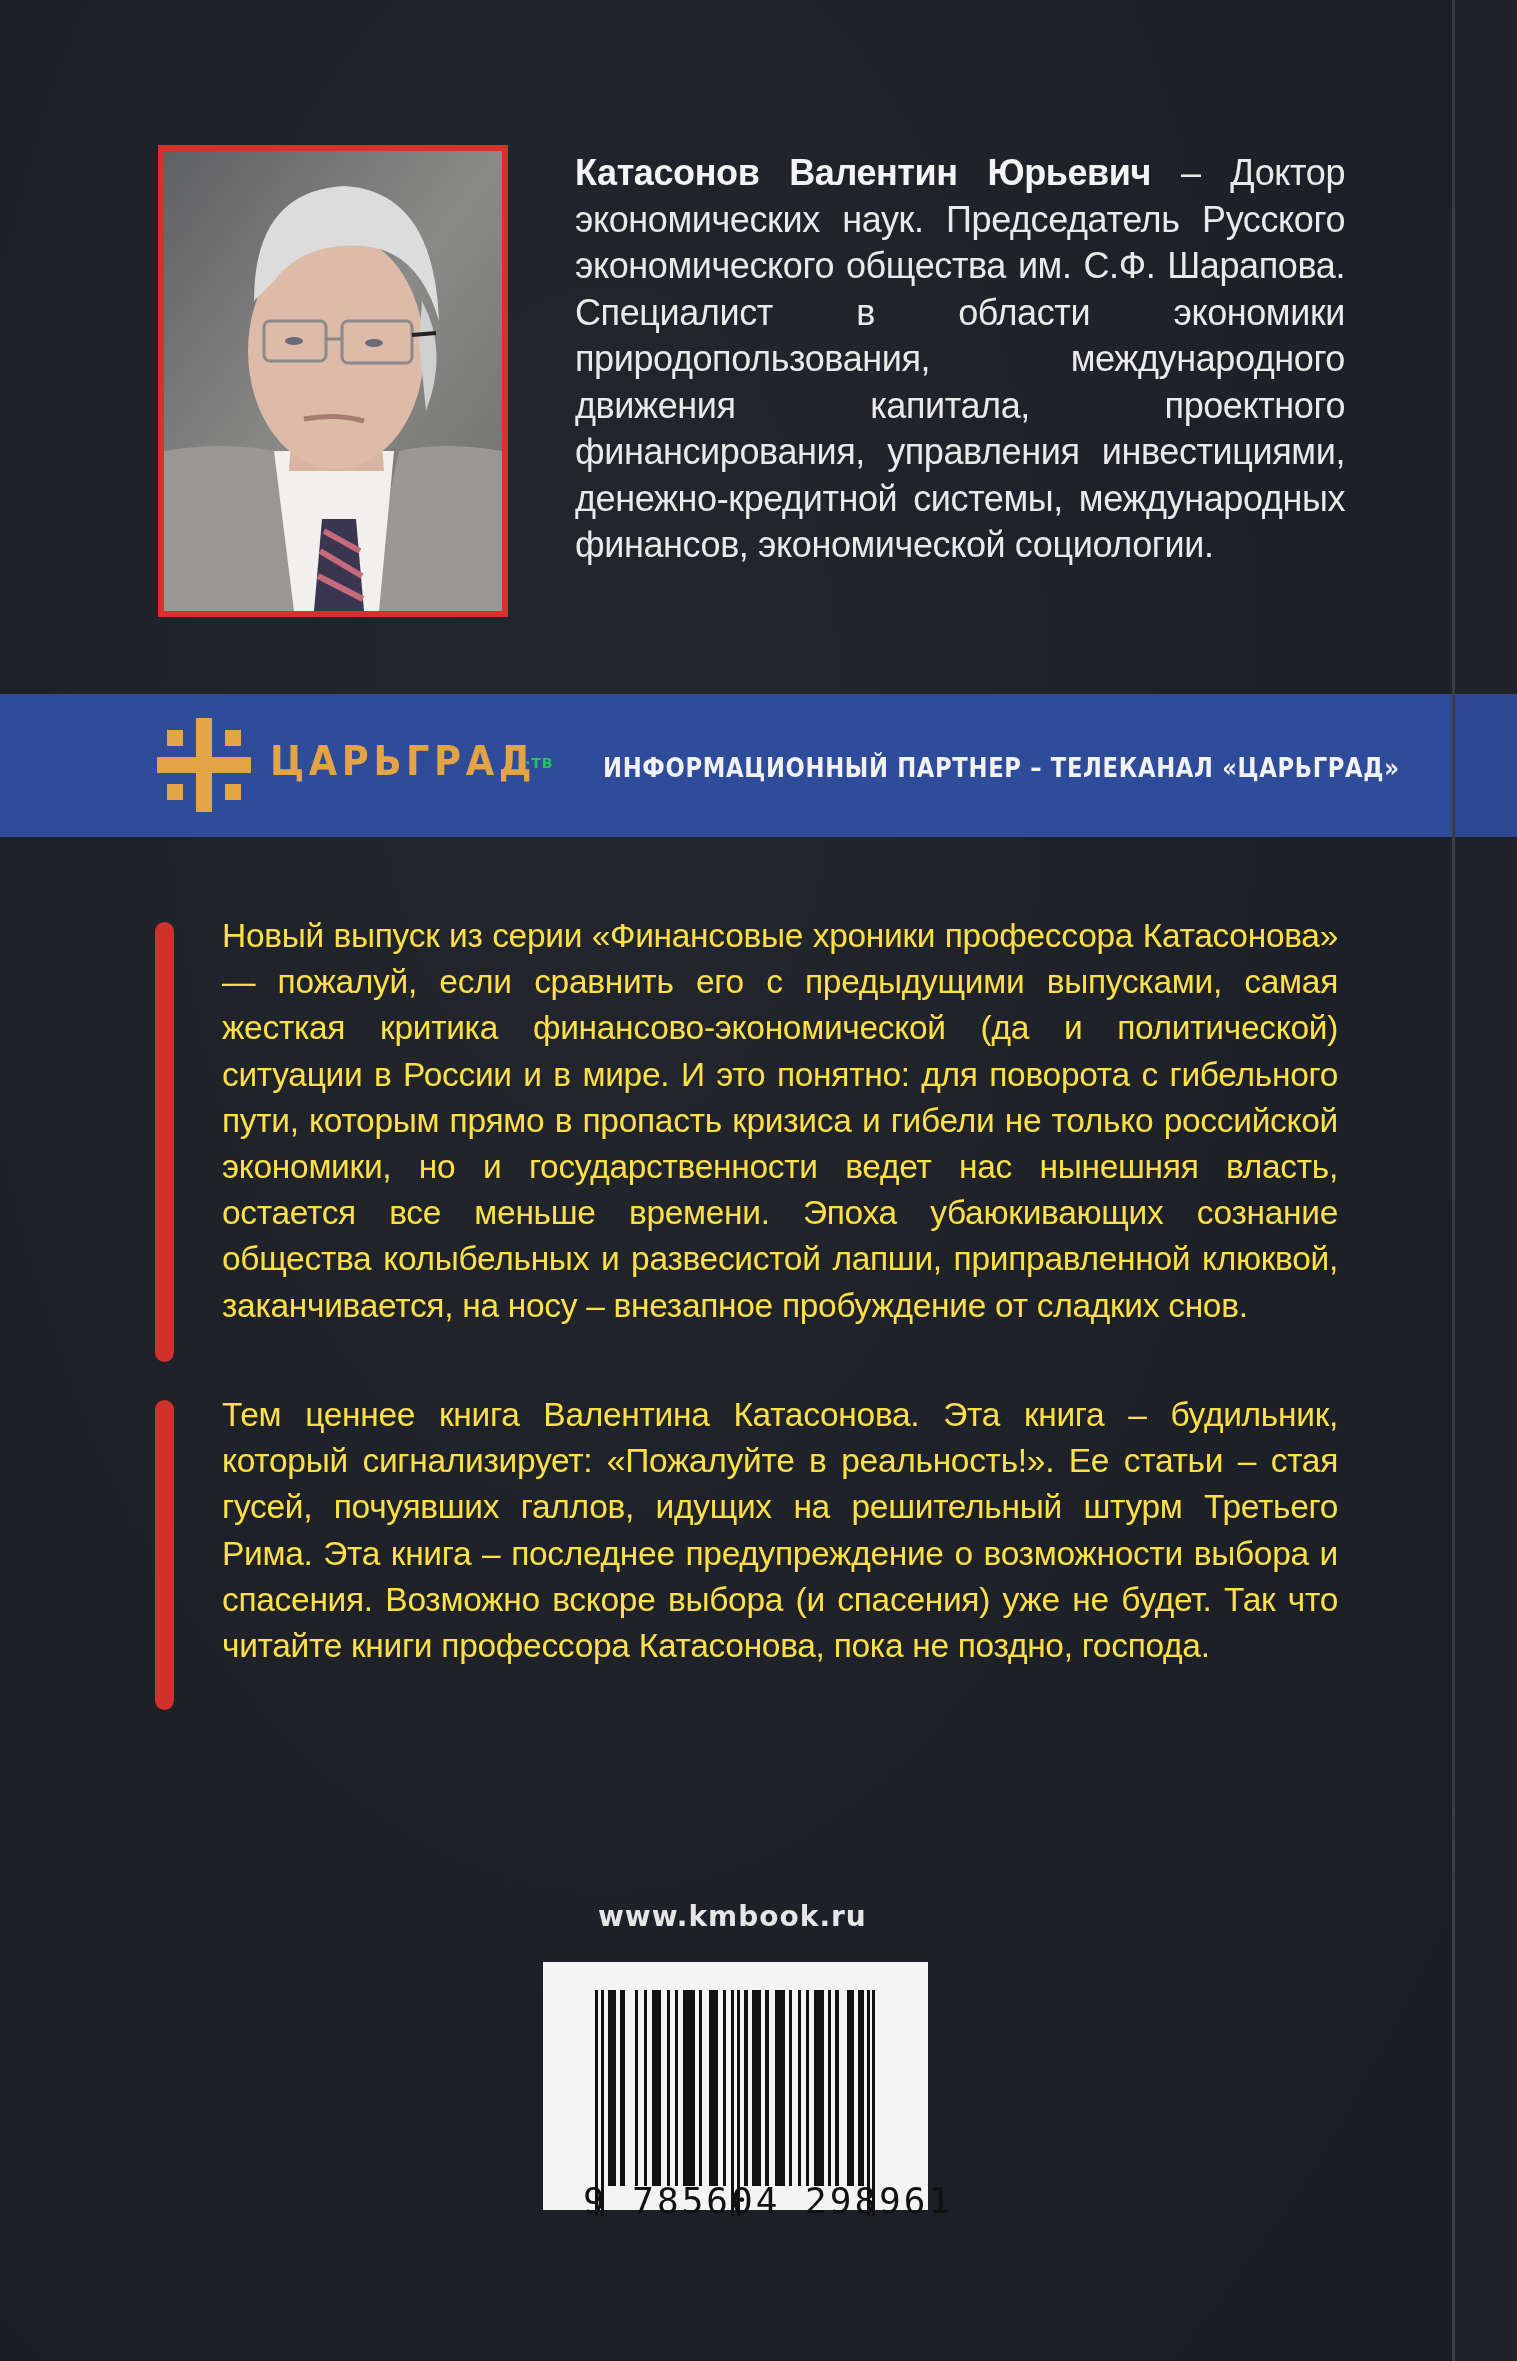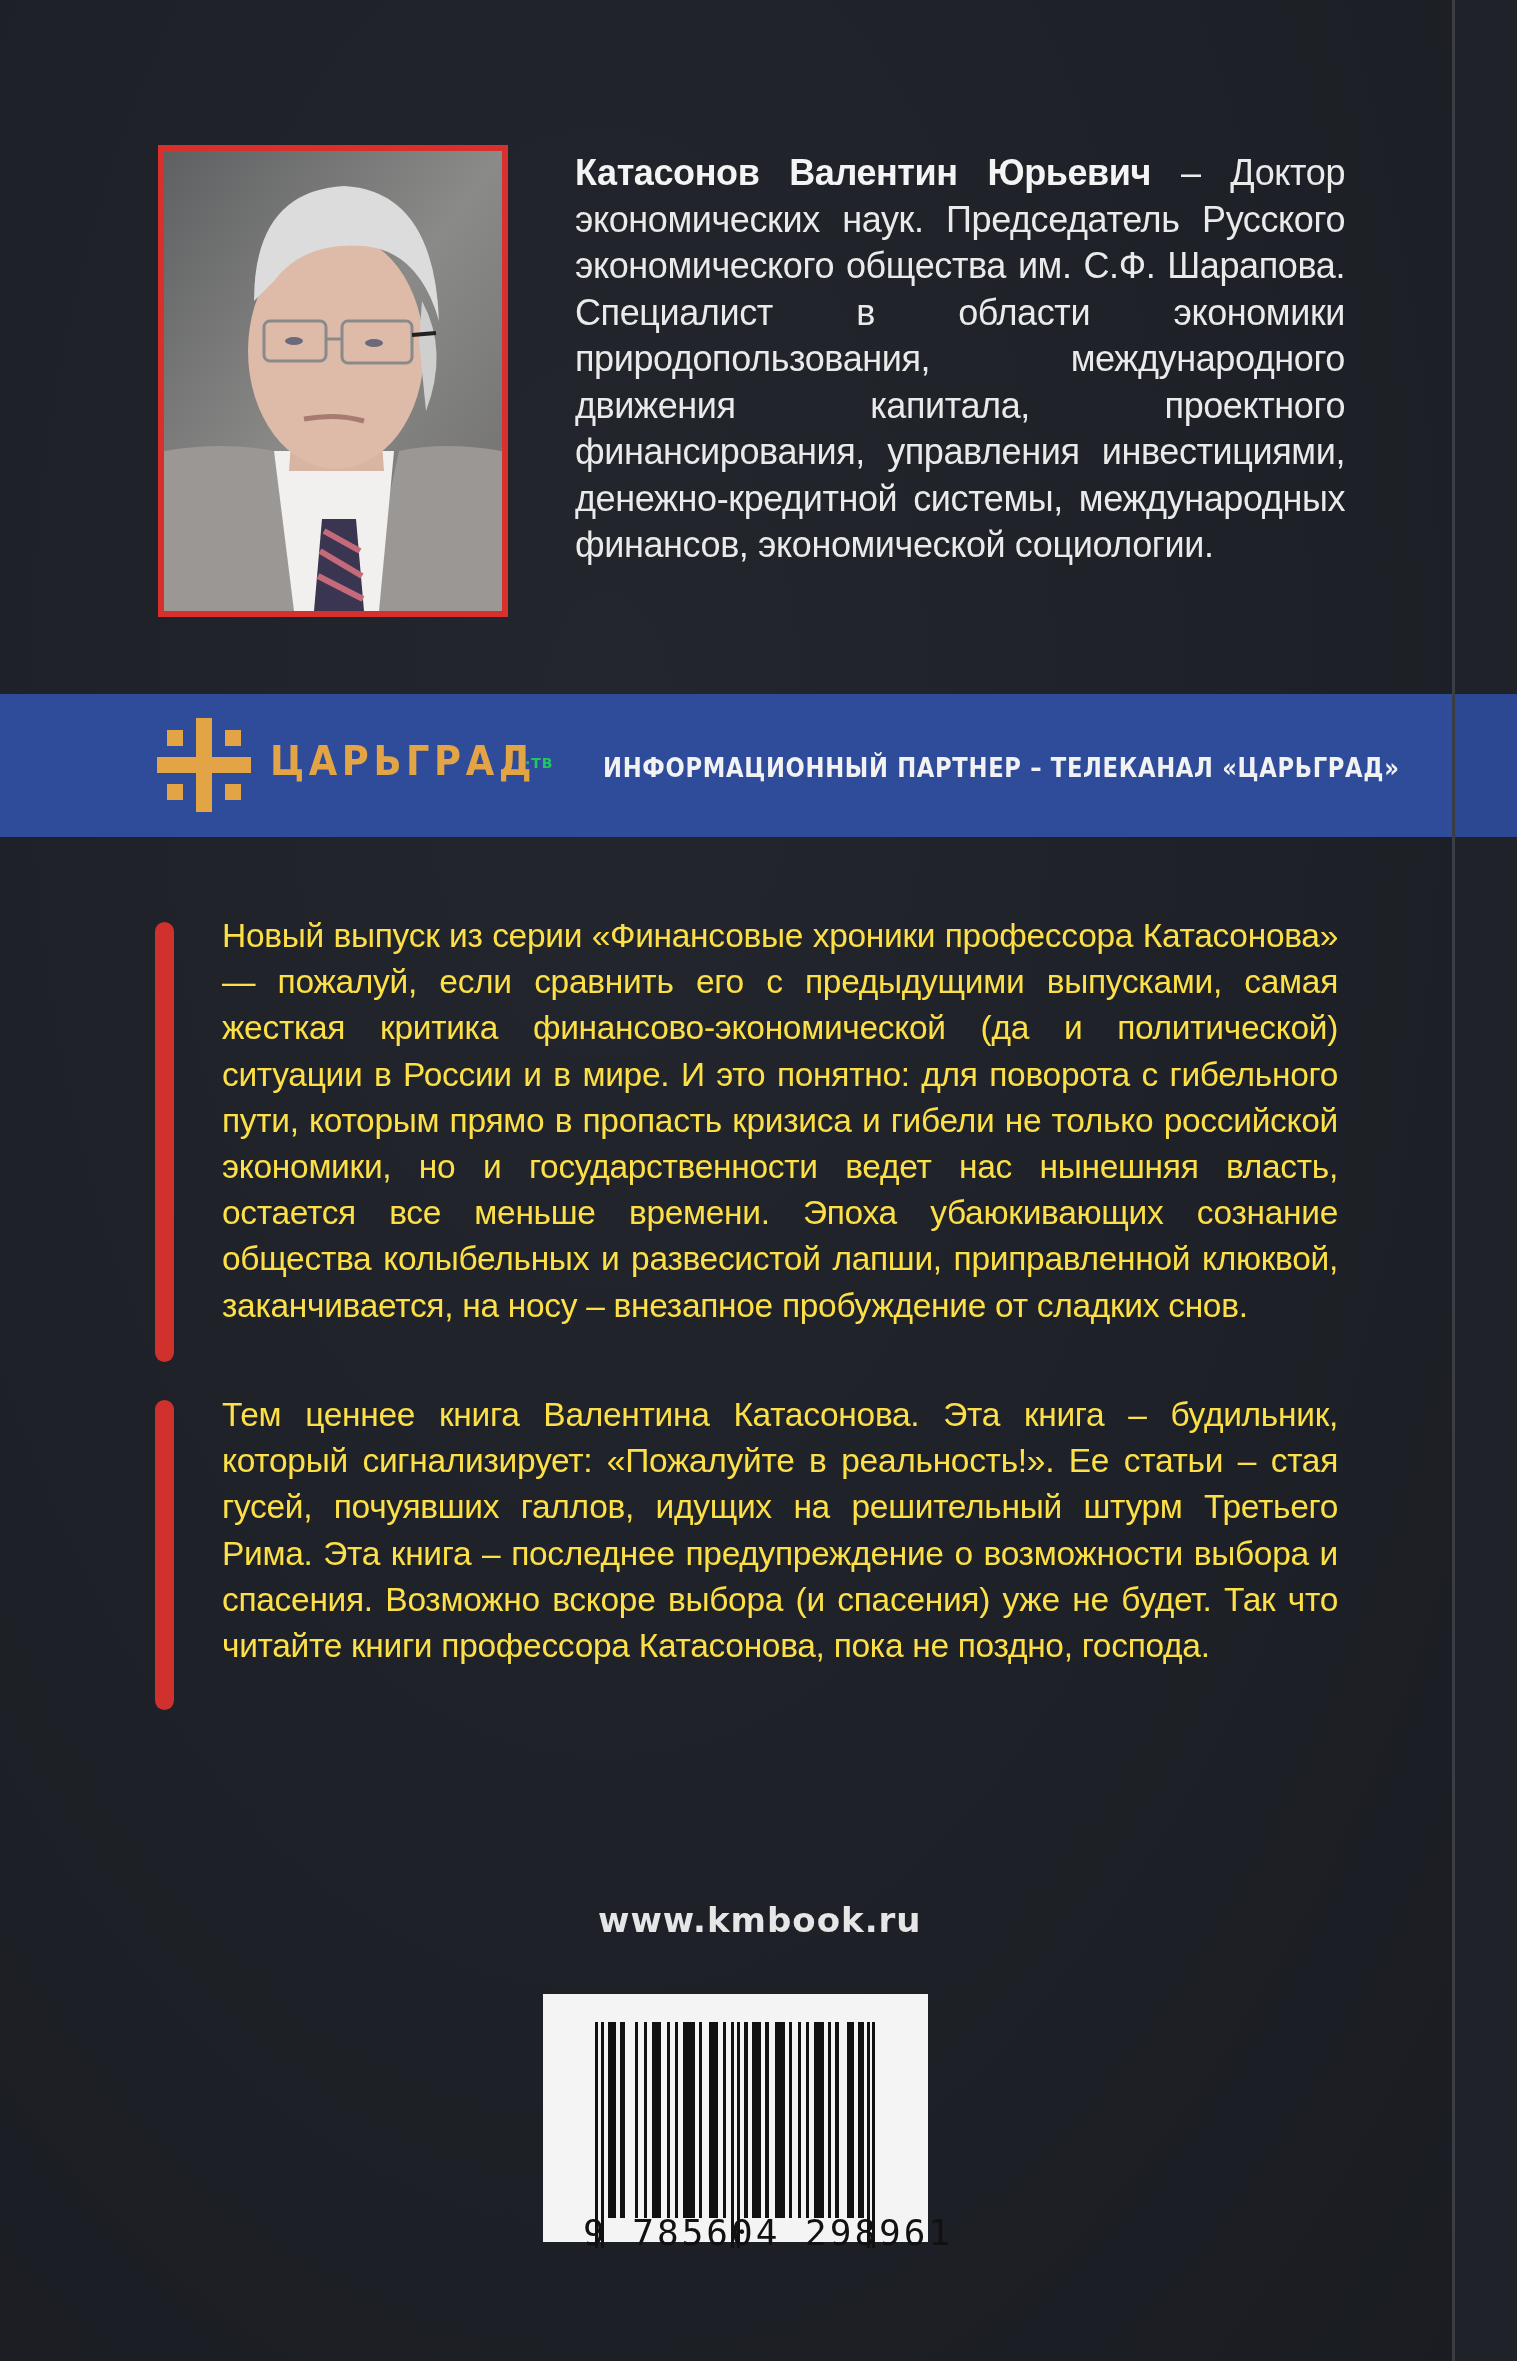--- a/index.html
+++ b/index.html
@@ -64,26 +64,26 @@
   
   .red-bar {
     position: absolute; width: 19px; background: #d0312d; border-radius: 10px;
   }
   .para {
     position: absolute; left: 222px; width: 1116px;
     font-size: 33.5px; line-height: 46.2px; text-align: justify; color: #fde047;
     letter-spacing: -0.3px;
   }
   .url {
-    position: absolute; left: 598px; top: 1900px; font-size: 34px; font-weight: bold;
+    position: absolute; left: 598px; top: 1900px; font-size: 28px; font-weight: bold;
     color: #e6e6e6; letter-spacing: 1px; font-family: "DejaVu Sans", sans-serif;
   }
   .barcode-box {
     position: absolute; left: 543px; top: 1962px; width: 385px; height: 248px;
-    background: #f4f4f4; box-sizing: border-box; margin-top: 32px;
+    background: #f4f4f4; box-sizing: border-box;
   }
   .barcode-bars { position: absolute; left: 52px; top: 28px; width: 280px; height: 226px; }
   .isbn {
     position: absolute; left: 40px; top: 218px; width: 320px;
     font-family: "DejaVu Sans Mono", monospace; font-size: 36px; color: #111;
     letter-spacing: 3px; white-space: pre;
   }
 </style>
 </head>
 <body>

